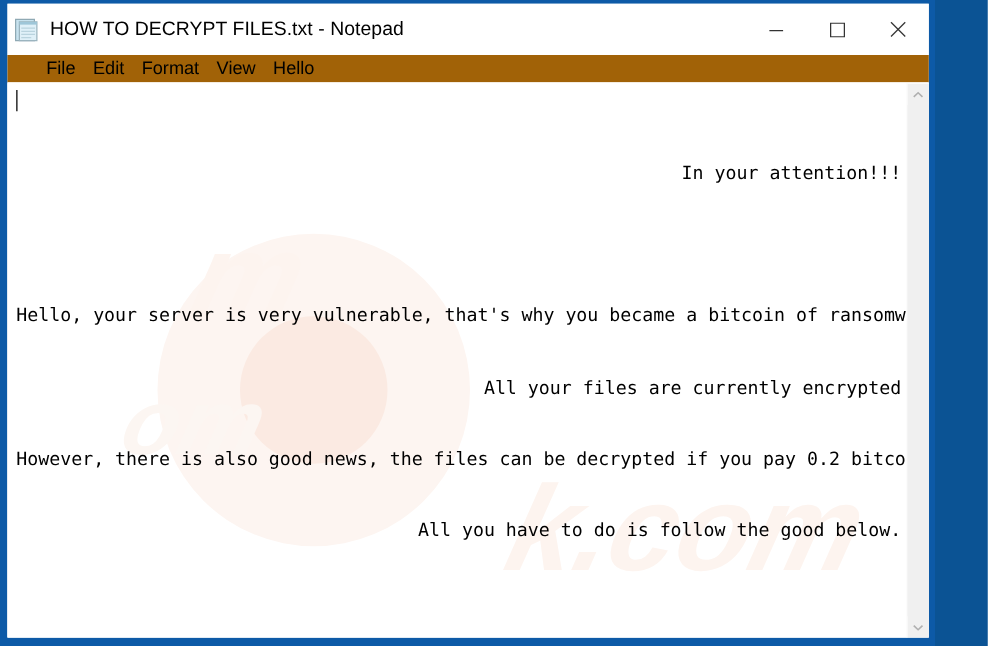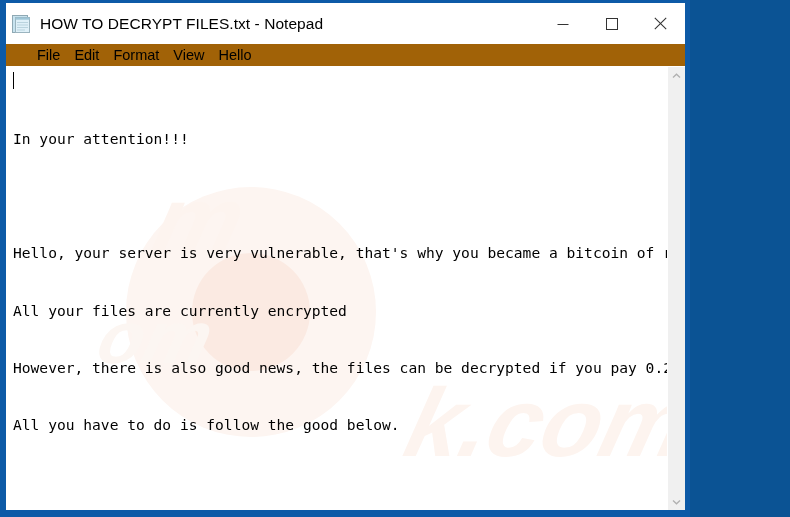--- a/index.html
+++ b/index.html
@@ -12,27 +12,28 @@
     width: 790px;
     height: 517px;
     overflow: hidden;
     font-family: "Liberation Sans", sans-serif;
   }
 
   
   .window {
     position: absolute;
     left: 0; top: 0;
-    width: 690px;
+    width: 748px;
     height: 517px;
     box-sizing: border-box;
     background: #0d5aa7;
     padding: 3px 5px 7px 6px;
     display: flex;
     flex-direction: column;
+    text-align: right;
   }
   .window-inner {
     flex: 1;
     background: #ffffff;
     display: flex;
     flex-direction: column;
     min-height: 0;
     box-sizing: border-box;
   }
 

